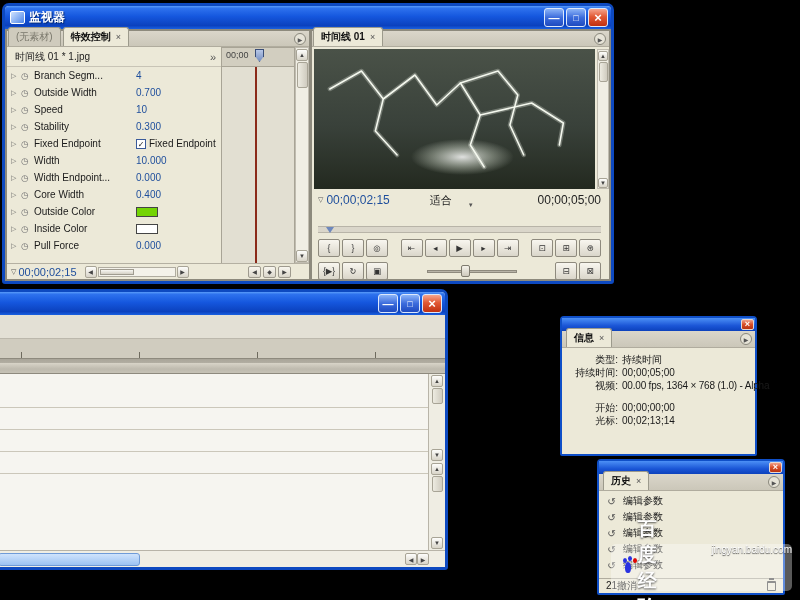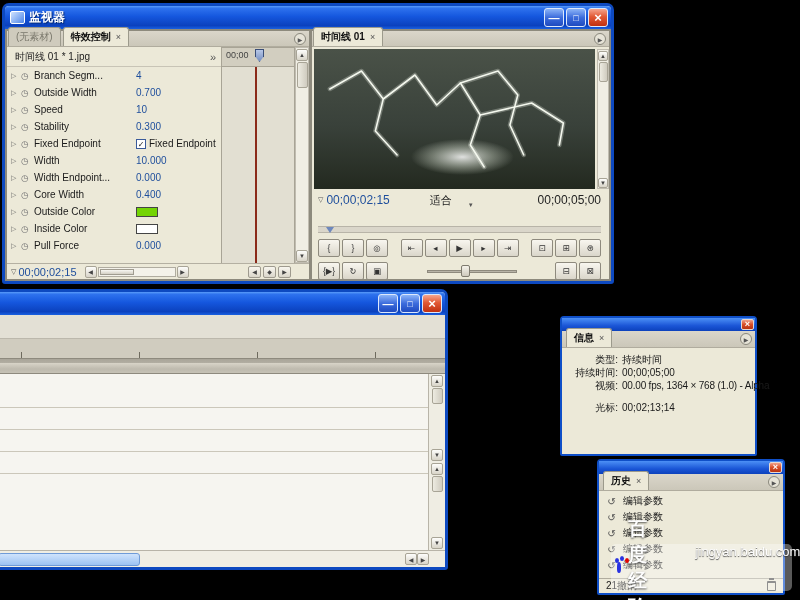--- a/index.html
+++ b/index.html
@@ -136,21 +136,21 @@
   .h-footer{position:absolute;left:0;right:0;bottom:0;height:15px;border-top:1px solid #B0AC9E;display:flex;align-items:center;font-size:10px;padding:0 7px;background:#ECE9D8;}
   .trash{margin-left:auto;width:9px;height:10px;border:1px solid #555;border-top:2px solid #555;border-radius:1px;position:relative;}
   .trash::before{content:"";position:absolute;top:-5px;left:1px;width:5px;height:2px;background:#555;}
 
   
   #watermark{position:absolute;left:611px;top:544px;width:181px;height:47px;background:rgba(255,255,255,0.35);border-radius:5px;display:flex;flex-direction:row;justify-content:center;padding-left:14px;z-index:30;}
   .wm-row{display:flex;align-items:center;gap:7px;}
   .paw{position:relative;width:13px;height:11px;background:#2932E1;border-radius:50% 50% 46% 46%;}
   .paw::before{content:"";position:absolute;top:-4px;left:-2px;width:4px;height:5px;background:#2932E1;border-radius:50%;box-shadow:5px -2px 0 #2932E1,10px 0 0 #E10602;}
   .wm-title{font-size:19px;font-weight:bold;color:#FDFDFD;text-shadow:0 1px 2px rgba(50,50,50,.85);}
-  .wm-url{font-size:13px;color:#FDFDFD;text-shadow:0 1px 1px rgba(50,50,50,.85);margin-left:40px;}
+  .wm-url{font-size:10px;color:#FDFDFD;text-shadow:0 1px 1px rgba(50,50,50,.85);margin-left:40px;}
 </style>
 </head>
 <body>
 
 <div class="xp-window" id="monitor-window">
   <div class="titlebar">
     <span class="title-icon"></span>
     <span class="title-text">监视器</span>
     <span class="tb-btn minb">—</span>
     <span class="tb-btn maxb">□</span>
@@ -499,20 +499,24 @@
         </div>
         <div class="info-row">
           <span class="ilabel">持续时间:</span>
           <span class="ivalue">00;00;05;00</span>
         </div>
         <div class="info-row">
           <span class="ilabel">视频:</span>
           <span class="ivalue">00.00 fps, 1364 × 768 (1.0) - Alpha</span>
         </div>
         <div class="info-row">
+          <span class="ilabel">开始:</span>
+          <span class="ivalue">00;00;00;00</span>
+        </div>
+        <div class="info-row">
           <span class="ilabel">光标:</span>
           <span class="ivalue">00;02;13;14</span>
         </div>
       </div>
   </div>
 </div>
 
 <div class="mini-window" id="history-panel">
   <div class="mini-titlebar">
     <span class="mini-close">×</span>

